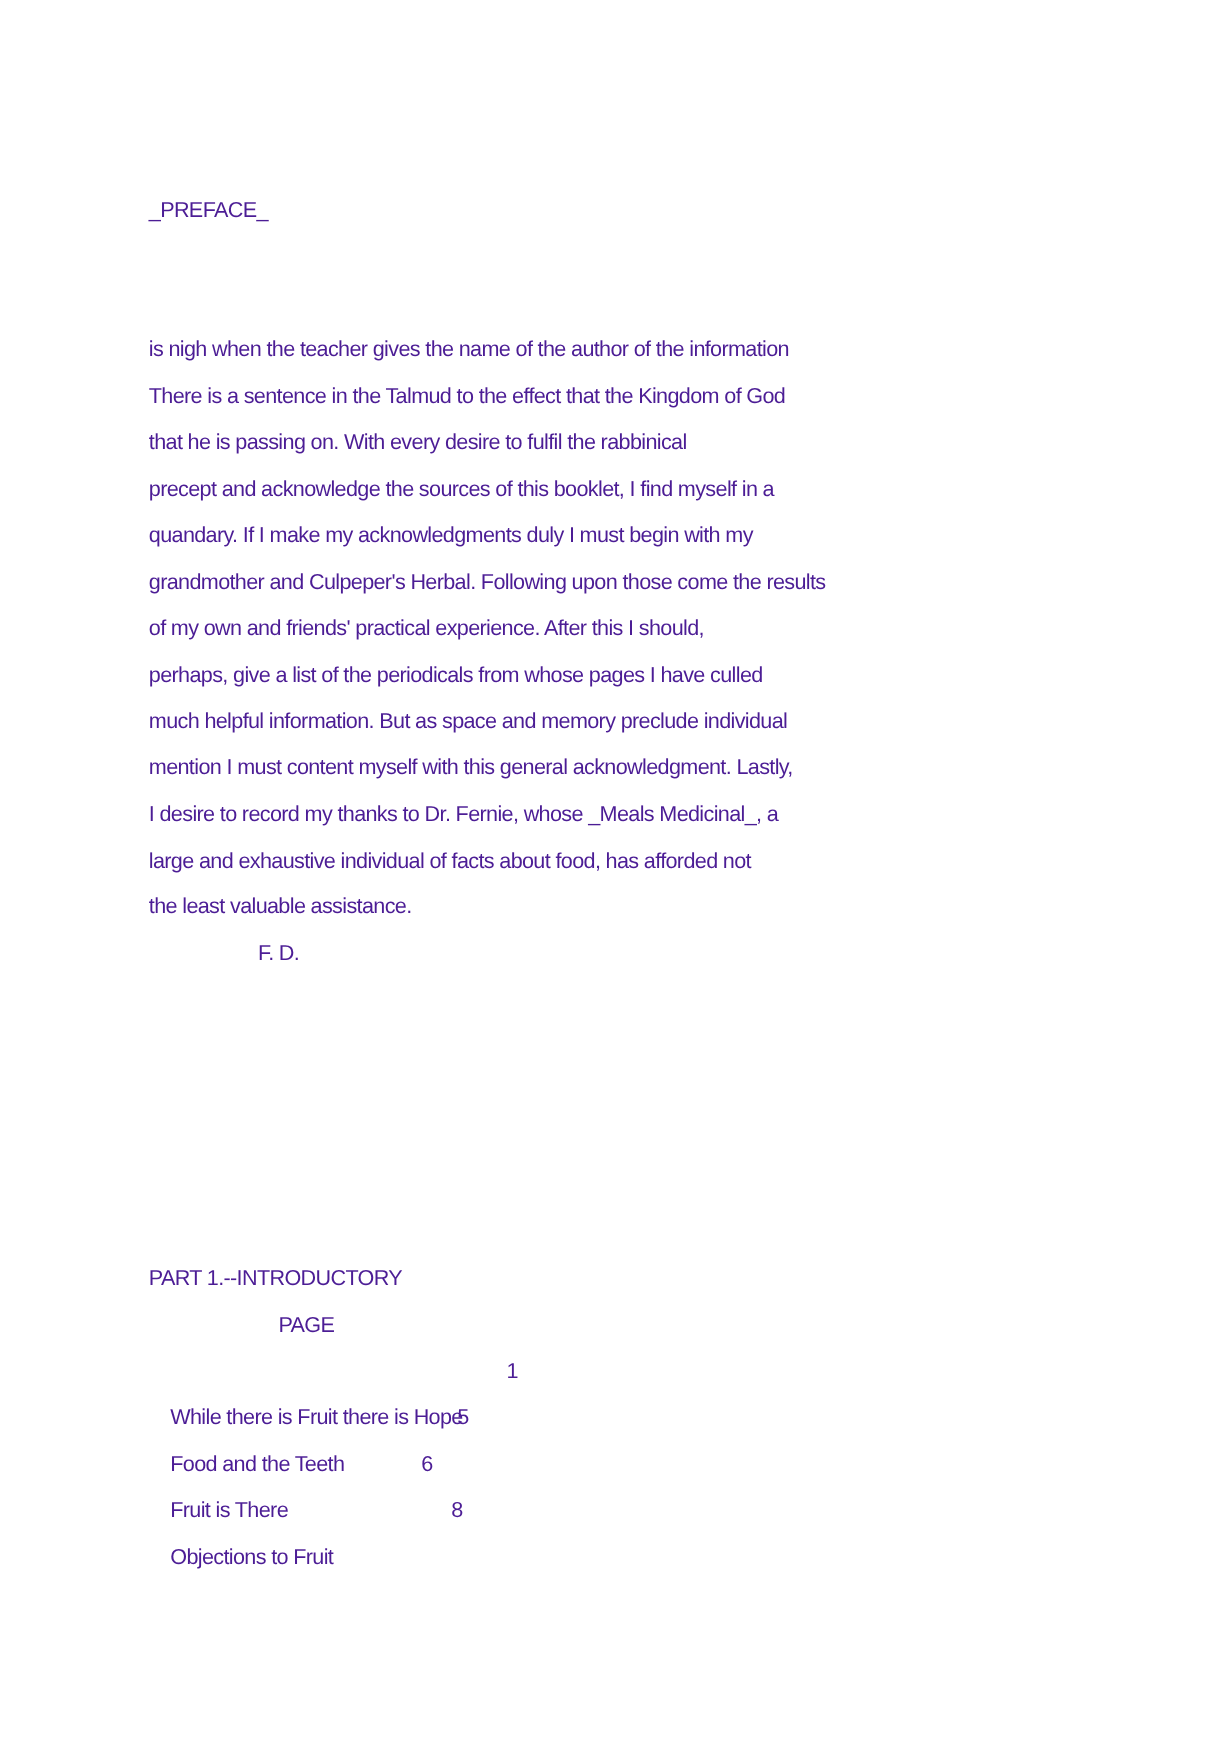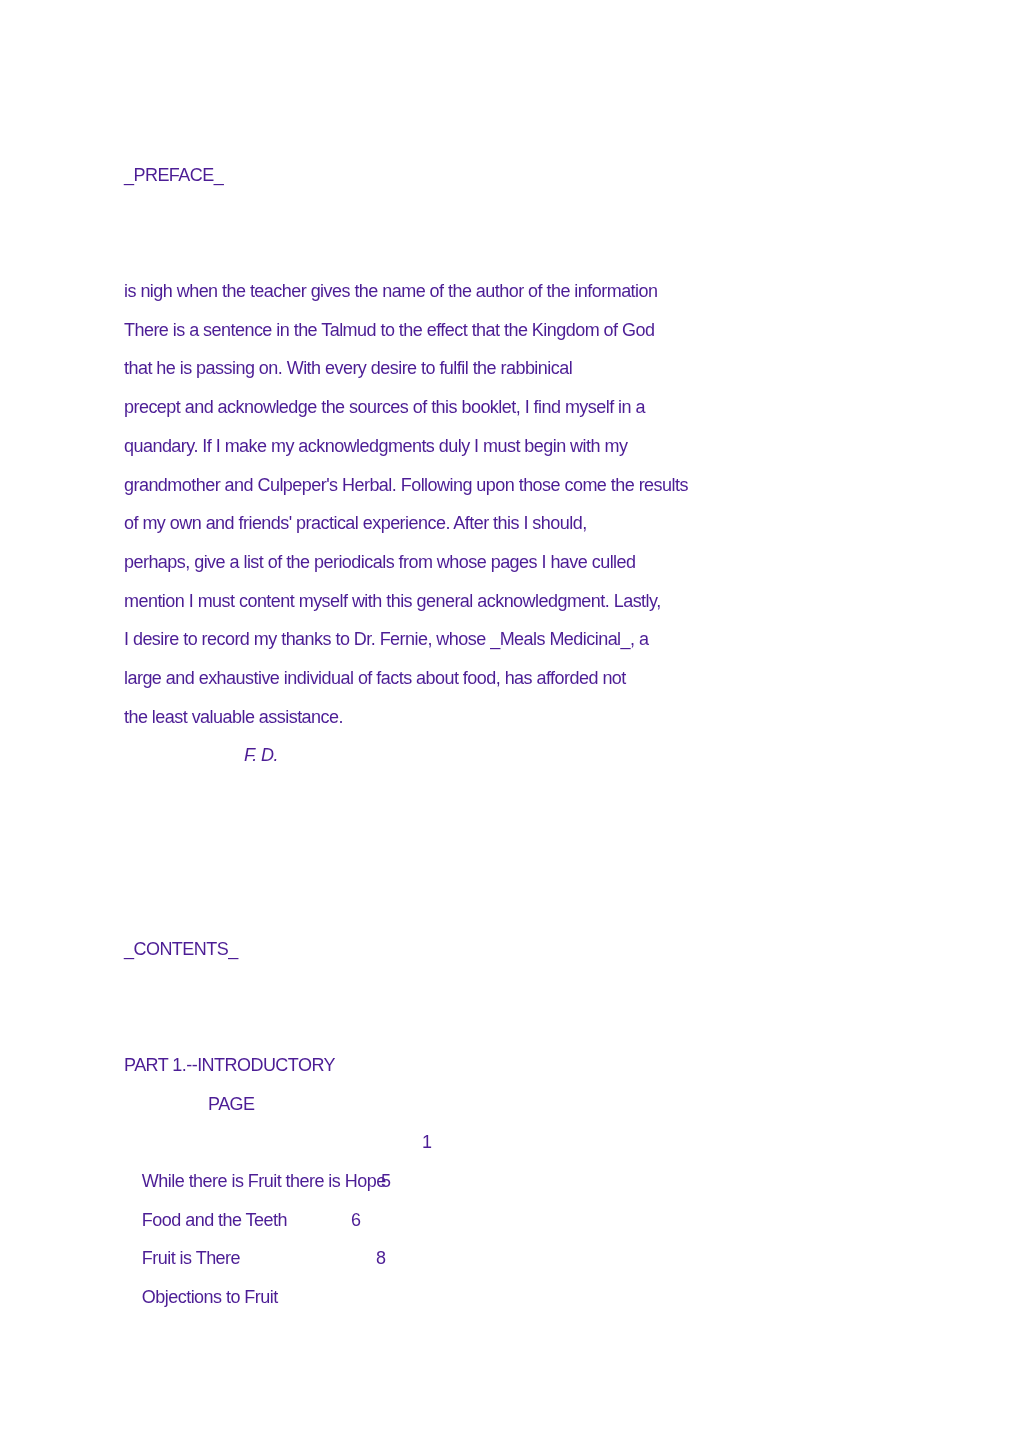--- a/index.html
+++ b/index.html
@@ -25,26 +25,25 @@
   }
   .line {
     height: 38.7px;
     line-height: 38.7px;
     white-space: pre;
     position: relative;
   }
   .blank { }
   .sig-indent {
     display: inline-block;
-    margin-left: 120px;
-    font-style: italic;
+    margin-left: 91px;
   }
   .pagecol-indent {
     display: inline-block;
-    margin-left: 84px;
+    margin-left: 108px;
   }
   .toc-num {
     position: absolute;
     top: 0;
     line-height: 38.7px;
   }
   .toc-num-0 { left: 298px; }
   .toc-num-1 { left: 257px; }
   .toc-num-2 { left: 227px; }
   .toc-num-3 { left: 252px; }
@@ -59,33 +58,33 @@
   <div class="line blank"></div>
 
   <div class="line">is nigh when the teacher gives the name of the author of the information</div>
   <div class="line">There is a sentence in the Talmud to the effect that the Kingdom of God</div>
   <div class="line">that he is passing on. With every desire to fulfil the rabbinical</div>
   <div class="line">precept and acknowledge the sources of this booklet, I find myself in a</div>
   <div class="line">quandary. If I make my acknowledgments duly I must begin with my</div>
   <div class="line">grandmother and Culpeper's Herbal. Following upon those come the results</div>
   <div class="line">of my own and friends' practical experience. After this I should,</div>
   <div class="line">perhaps, give a list of the periodicals from whose pages I have culled</div>
+  <div class="line">much helpful information. But as space and memory preclude individual</div>
   <div class="line">mention I must content myself with this general acknowledgment. Lastly,</div>
   <div class="line">I desire to record my thanks to Dr. Fernie, whose _Meals Medicinal_, a</div>
   <div class="line">large and exhaustive individual of facts about food, has afforded not</div>
   <div class="line">the least valuable assistance.</div>
 
   <div class="line"><span class="sig-indent">F. D.</span></div>
 
   <div class="line blank"></div>
   <div class="line blank"></div>
   <div class="line blank"></div>
   <div class="line blank"></div>
 
-  <div class="line">_CONTENTS_</div>
   <div class="line blank"></div>
   <div class="line blank"></div>
 
   <div class="line">PART 1.--INTRODUCTORY</div>
 
   <div class="line"><span class="pagecol-indent">PAGE</span></div>
 
   <div class="line">
     <span>While there is Fruit there is Hope</span>
     <span class="toc-num toc-num-0">1</span>

